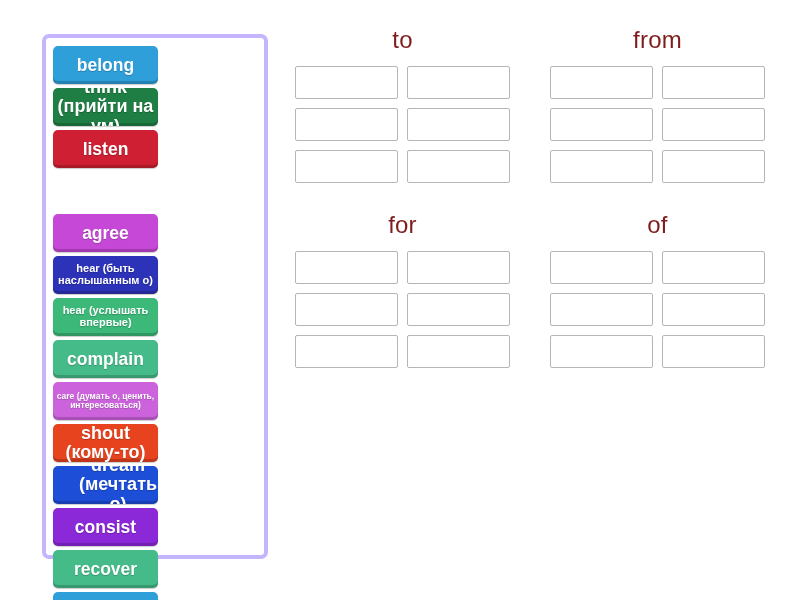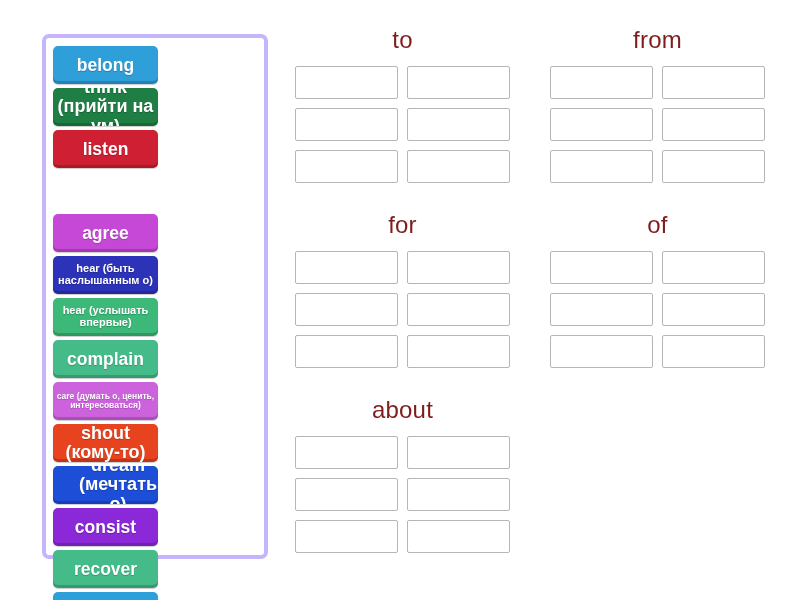--- a/index.html
+++ b/index.html
@@ -166,26 +166,15 @@
         <div class="category-title">of</div>
         <div class="slot-grid">
           <div class="slot"></div>
           <div class="slot"></div>
           <div class="slot"></div>
           <div class="slot"></div>
           <div class="slot"></div>
           <div class="slot"></div>
         </div>
       </div>
-      <div class="category">
-        <div class="category-title">about</div>
-        <div class="slot-grid">
-          <div class="slot"></div>
-          <div class="slot"></div>
-          <div class="slot"></div>
-          <div class="slot"></div>
-          <div class="slot"></div>
-          <div class="slot"></div>
-        </div>
-      </div>
     </div>
 
 </div>
 
 </body></html>

